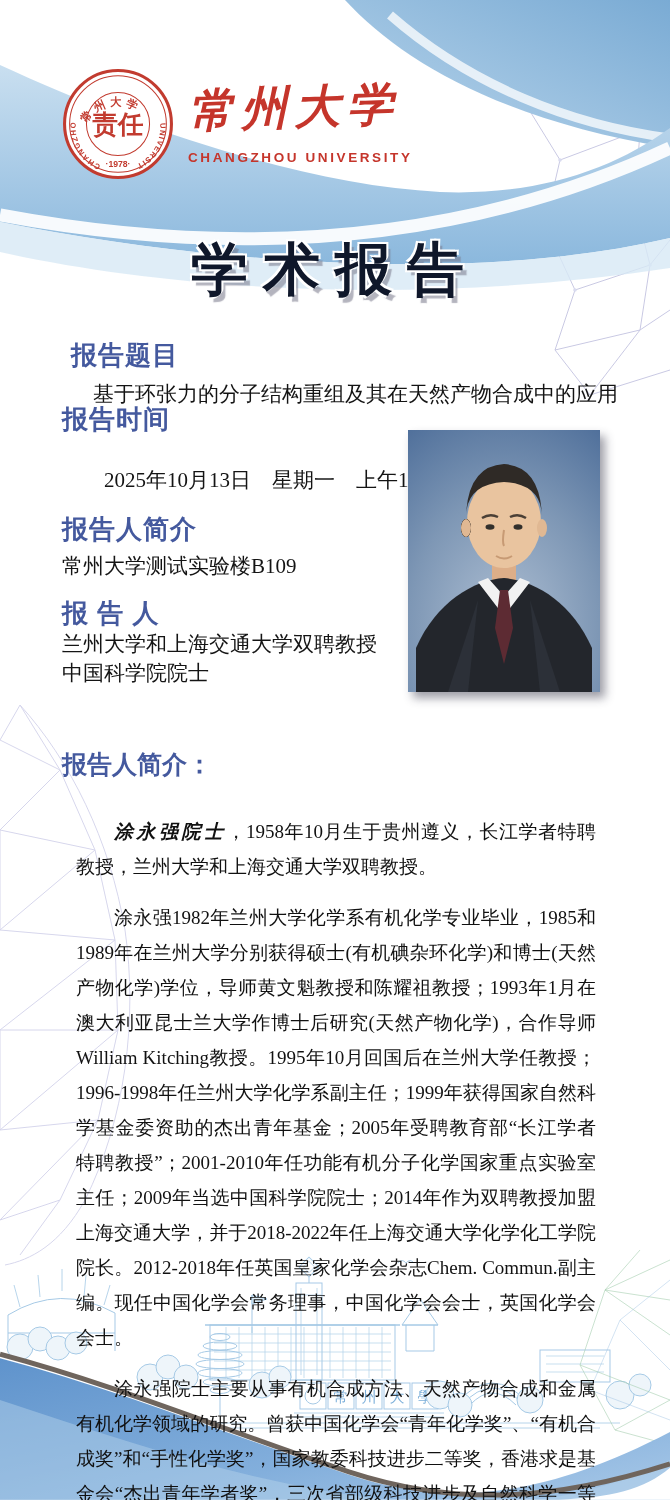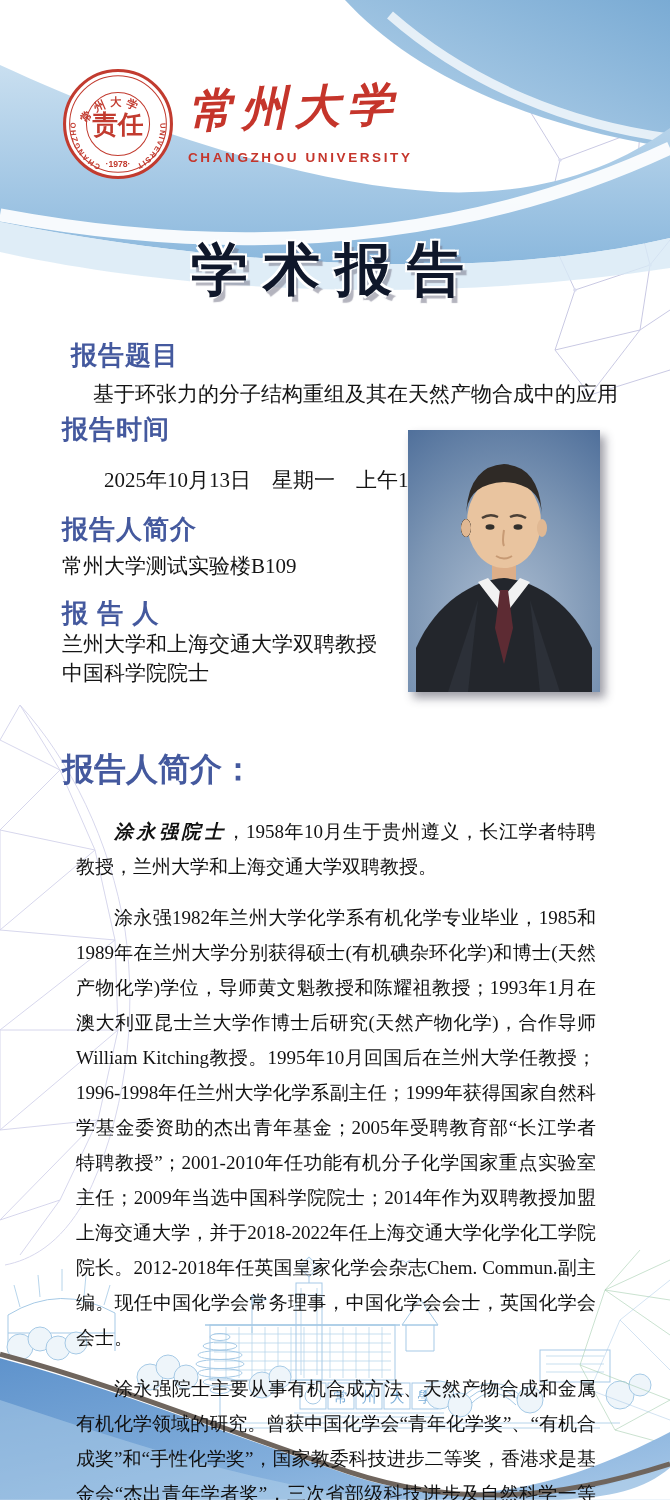--- a/index.html
+++ b/index.html
@@ -26,21 +26,21 @@
   .sec-v{position:absolute;left:62px;font-family:"Liberation Serif","DejaVu Serif",serif;
          font-size:21px;color:#141414;z-index:5;}
   .speaker-lines{position:absolute;left:62px;top:630px;z-index:5;
          font-family:"Liberation Serif","DejaVu Serif",serif;font-size:21px;color:#141414;line-height:28.5px;}
 
   
   .photo{position:absolute;left:408px;top:430px;width:192px;height:262px;z-index:6;
          box-shadow:5px 6px 9px rgba(40,40,60,.45);}
 
   
-  .bio-h{position:absolute;left:62px;top:748px;font-size:32px;font-weight:800;color:#44599e;z-index:5;}
+  .bio-h{position:absolute;left:62px;top:748px;font-size:25px;font-weight:800;color:#44599e;z-index:5;}
   .bio{position:absolute;left:60px;top:798px;width:552px;z-index:5;
        font-family:"Liberation Serif","DejaVu Serif",serif;font-size:19px;color:#111;
        line-height:35px;text-align:justify;}
   .bio p{margin:16px;text-indent:2em;}
   .bio .kai{font-weight:bold;font-style:italic;letter-spacing:3px;}
 
   .z0{z-index:0;} .z2{z-index:2;}
 </style>
 </head>
 <body>
@@ -122,21 +122,21 @@
       <div class="wordmark-cn">常州大学</div>
       <div class="wordmark-en">CHANGZHOU UNIVERSITY</div>
     </div>
   </div>
 
   <div class="page-title">学术报告</div>
 
   <div class="sec-h" style="top:338px;margin-left:9px;">报告题目</div>
   <div class="sec-v" style="top:380px;width:552px;margin-left:31px;">基于环张力的分子结构重组及其在天然产物合成中的应用</div>
 
-  <div class="sec-h" style="top:412px;">报告时间</div>
+  <div class="sec-h" style="top:402px;">报告时间</div>
   <div class="sec-v" style="top:466px;margin-left:42px;">2025年10月13日　星期一　上午10:00</div>
 
   <div class="sec-h" style="top:512px;">报告人简介</div>
   <div class="sec-v" style="top:552px;">常州大学测试实验楼B109</div>
 
   <div class="sec-h" style="top:596px;">报 告 人</div>
   <div class="speaker-lines">
     <div>兰州大学和上海交通大学双聘教授</div>
     <div>中国科学院院士</div>
   </div>

